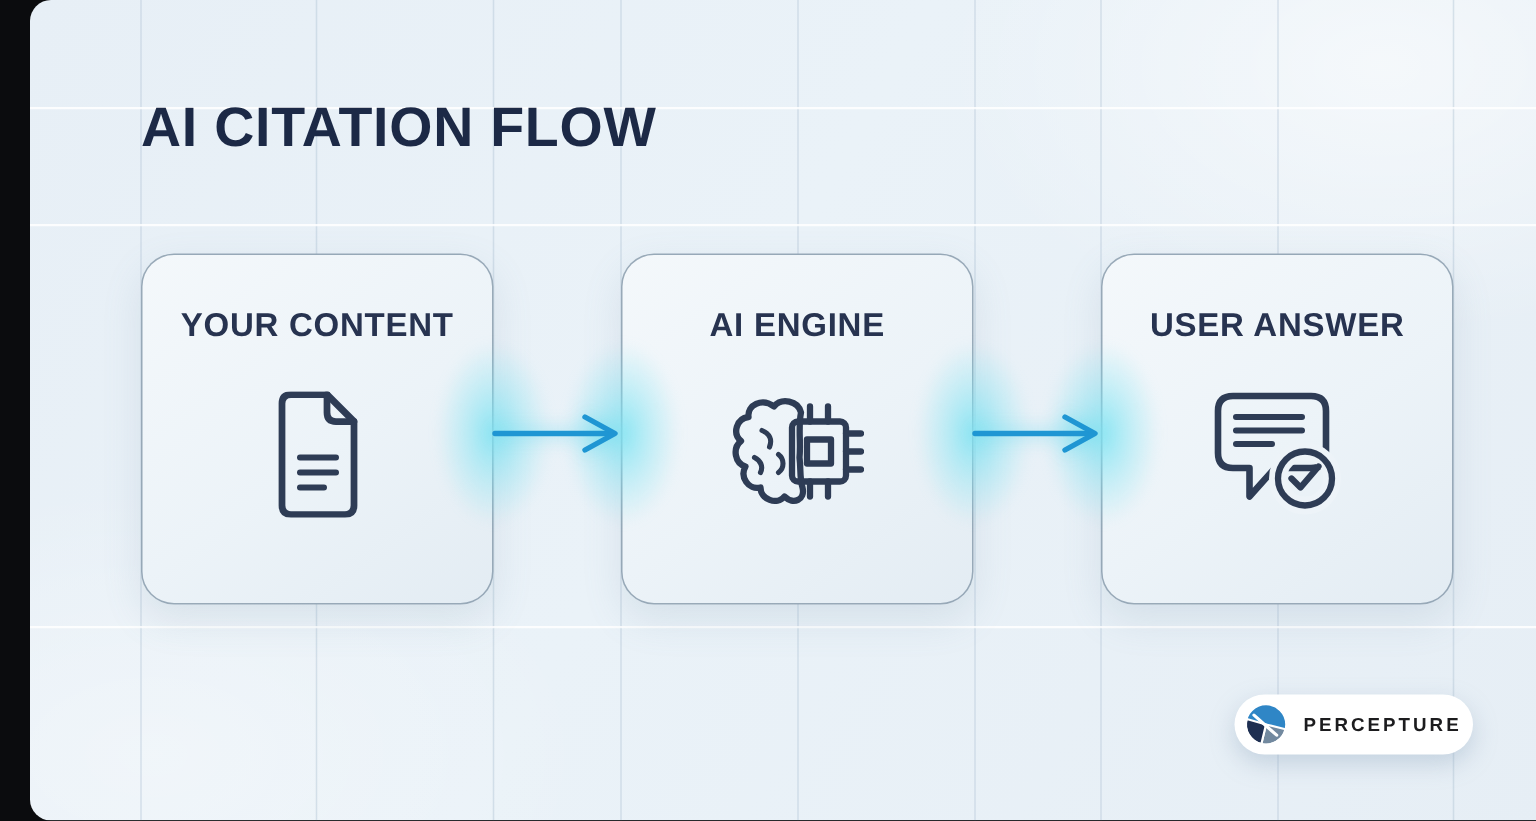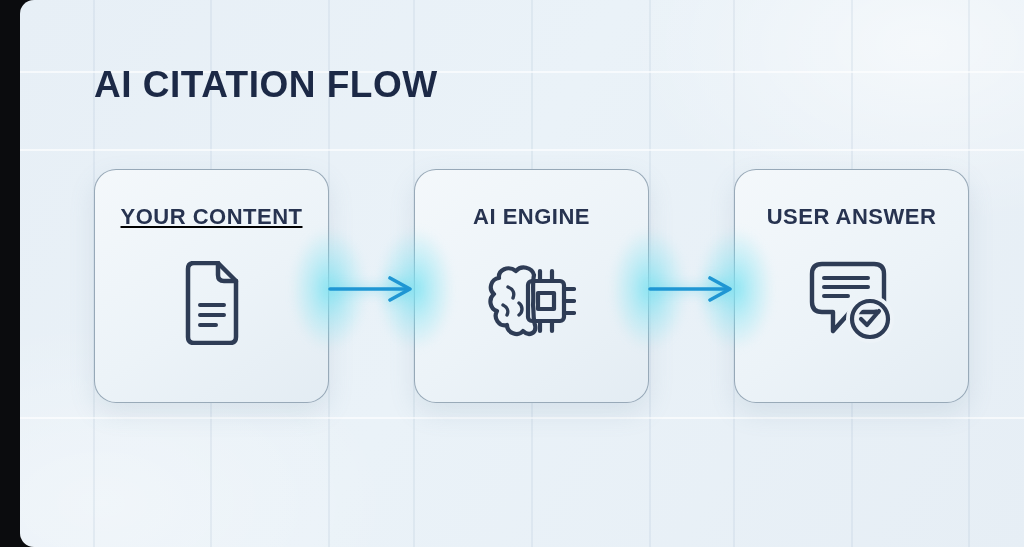--- a/index.html
+++ b/index.html
@@ -16,21 +16,21 @@
     position:absolute;left:74px;top:64px;z-index:2;
     font-size:37px;font-weight:800;letter-spacing:0.5px;color:#1c2946;
   }
   .card{
     position:absolute;top:169px;width:235px;height:234px;z-index:2;
     border-radius:22px;border:1.5px solid rgba(130,150,168,0.8);
     background:linear-gradient(145deg,#f4f8fb 0%,#ecf3f8 55%,#e3ecf3 100%);
     box-shadow:0 10px 26px rgba(110,140,170,0.16);
     display:flex;flex-direction:column;align-items:center;box-sizing:border-box;
   }
-  .card1{left:74px;text-decoration:underline;} .card2{left:394px;} .card3{left:714px;}
+  .card1{left:74px;} .card2{left:394px;} .card3{left:714px;}
   .card-label{
     margin-top:34px;font-size:22px;font-weight:700;letter-spacing:0.5px;color:#273350;
   }
   .card-iconwrap{flex:1;display:flex;align-items:center;justify-content:center;padding-bottom:26px;}
   .icon-stroke{stroke:#2e3c55;fill:none;stroke-linecap:round;stroke-linejoin:round;}
   .glow{
     position:absolute;width:76px;height:122px;border-radius:50%;z-index:3;pointer-events:none;
     background:radial-gradient(closest-side, rgba(125,227,242,0.85), rgba(125,227,242,0.35) 55%, rgba(125,227,242,0) 100%);
     filter:blur(4px);
   }
@@ -132,15 +132,25 @@
         <polyline points="64,4 84,15 64,26"></polyline>
       </g>
     </svg>
     <svg class="arrow arrow2" width="92" height="30" viewBox="0 0 92 30">
       <g stroke="#1f96d3" stroke-width="3.6" fill="none" stroke-linecap="round" stroke-linejoin="round">
         <line x1="4" y1="15" x2="80" y2="15"></line>
         <polyline points="64,4 84,15 64,26"></polyline>
       </g>
     </svg>
 
+    <div class="badge">
+      <svg width="32" height="32" viewBox="0 0 36 36">
+        <circle cx="18" cy="18" r="15" fill="#2f86c6"></circle>
+        <path d="M18,18 L32.6,21.5 A15,15 0 0 1 14.5,32.6 Z" fill="#72899f" stroke="#ffffff" stroke-width="1.6" stroke-linejoin="round"></path>
+        <path d="M18,18 L14.5,32.6 A15,15 0 0 1 3.6,13.8 Z" fill="#1e2f52" stroke="#ffffff" stroke-width="1.6" stroke-linejoin="round"></path>
+        <path d="M9,11 L26,26" stroke="#ffffff" stroke-width="2.4" stroke-linecap="round"></path>
+        <circle cx="18" cy="18" r="15" fill="none" stroke="#ffffff" stroke-width="1.2"></circle>
+      </svg>
+      <span class="badge-text">PERCEPTURE</span>
+    </div>
 
   </div>
 </div>
 
 </body></html>

